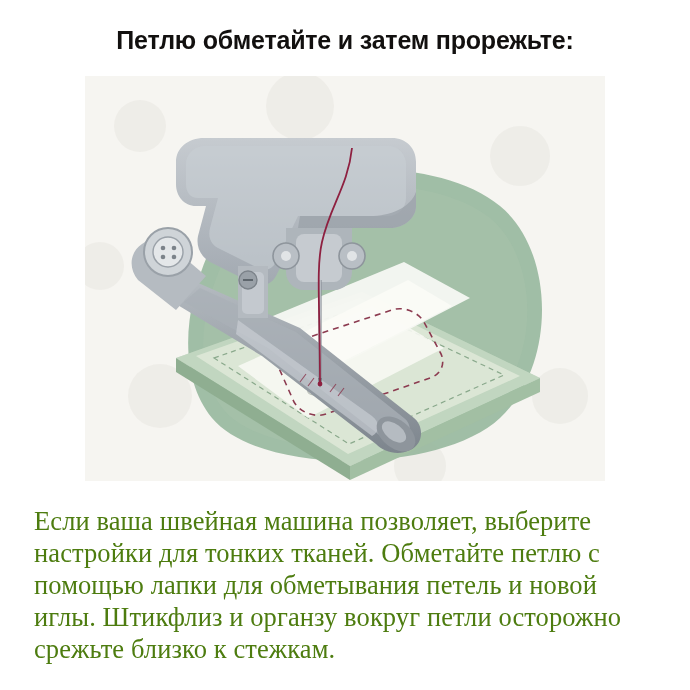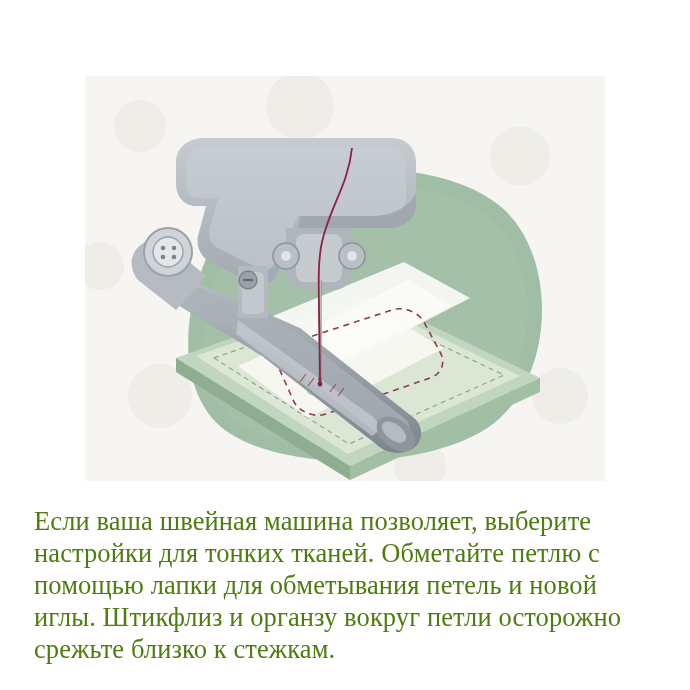--- a/index.html
+++ b/index.html
@@ -53,20 +53,21 @@
   .caption p {
     margin: 0;
   }
   svg { display: block; }
 </style>
 </head>
 <body>
 
 <div class="page">
 
+  <div class="title">Петлю обметайте и затем прорежьте:</div>
 
   <div class="illustration">
     <svg viewBox="0 0 690 425" width="690" height="425" xmlns="http://www.w3.org/2000/svg" aria-hidden="true">
       <defs>
         <clipPath id="paperClip">
           <rect x="85" y="10" width="520" height="405"></rect>
         </clipPath>
         <linearGradient id="machGrad" x1="0" y1="0" x2="0" y2="1">
           <stop offset="0%" stop-color="#c6cbd0"></stop>
           <stop offset="100%" stop-color="#a2a9b1"></stop>

